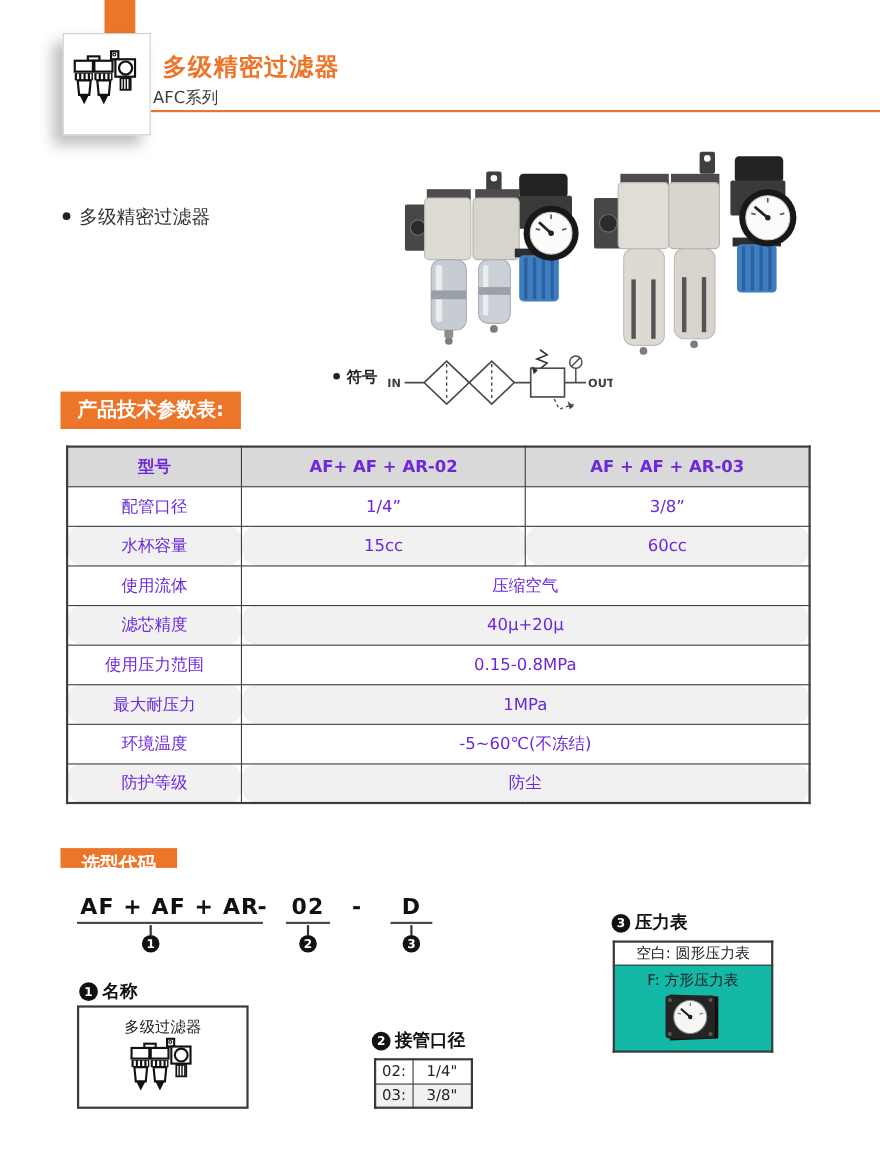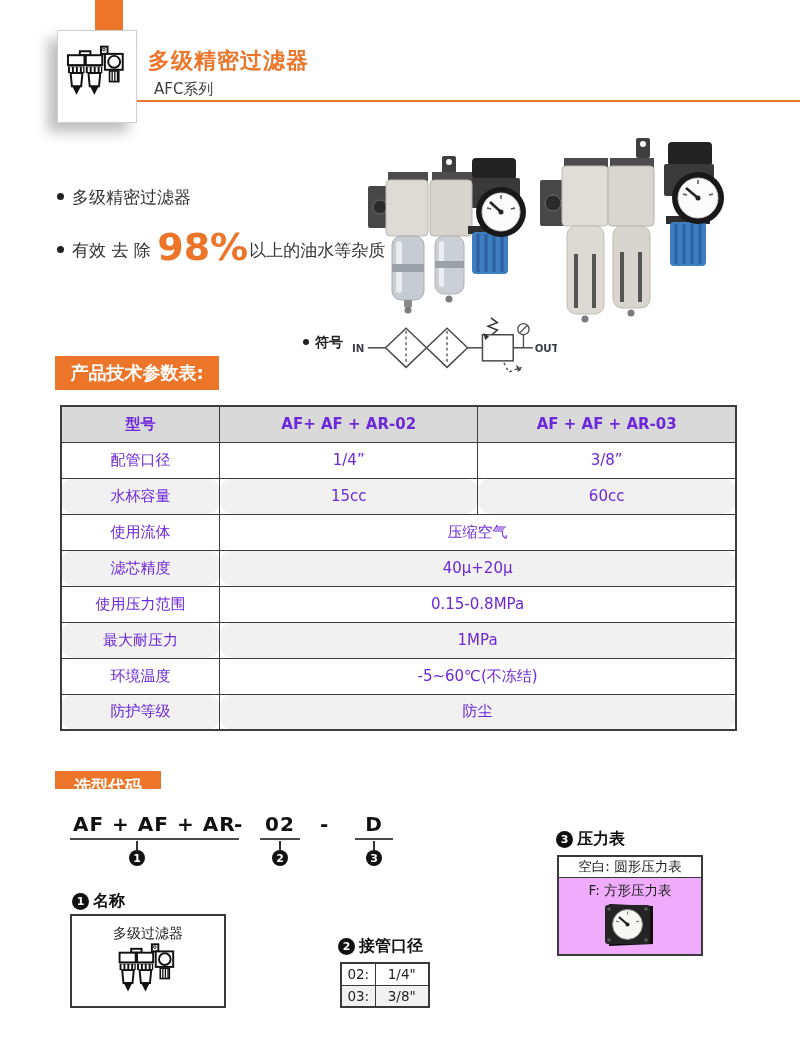--- a/index.html
+++ b/index.html
@@ -6,21 +6,21 @@
   html,body { background:#ffffff; }
   body { font-family:"DejaVu Sans","Liberation Sans",sans-serif; color:#2b2b2b; }
   .page { position:relative; width:800px; height:1050px; margin:0 auto; background:#fff; overflow:hidden; }
 
   
   .orange-tab { position:absolute; left:95px; top:0; width:28px; height:30px; background:var(--accent); }
   .icon-box { position:absolute; left:57px; top:30px; width:80px; height:93px; background:#fff;
               border:1px solid #cfcfcf; box-shadow:-9px 9px 12px rgba(110,110,110,.45);
               display:flex; align-items:center; justify-content:center; z-index:2; }
   .page-title { position:absolute; left:148px; top:46px; font-size:22px; font-weight:bold; color:var(--accent); letter-spacing:1px; }
-  .series { position:absolute; left:154px; top:80px; font-size:15px; color:#3d3d3d; }
+  .series { position:absolute; left:139px; top:80px; font-size:15px; color:#3d3d3d; }
   .header-rule { position:absolute; left:137px; top:100px; width:663px; height:2px; background:var(--accent); }
 
   
   .feature { position:absolute; left:57px; font-size:17px; color:#333; }
   .feature .dot { display:inline-block; width:7px; height:7px; border-radius:50%; background:#222; margin-right:8px; vertical-align:3px; }
   .f1 { top:186px; }
   .f2 { top:228px; }
   .f2 .big { font-size:38px; font-weight:bold; color:var(--accent); line-height:1; vertical-align:-4px; padding:0 1px; }
 
   
@@ -65,21 +65,21 @@
   table.mini td { border:1px solid #3a3a3a; font-size:13.5px; color:#222; text-align:center; padding:0 4px; }
   table.mini { border:2px solid #3a3a3a; }
   table.port { left:340px; top:962px; width:90px; }
   table.port td { height:22px; }
   table.port td.k { width:34px; }
   table.port tr.alt td { background:var(--altrow); }
 
   table.gauge { left:557px; top:855px; width:146px; }
   table.gauge td { height:21px; }
   table.gauge td.img-row { height:auto; padding:2px 0 4px 0; }
-  table.gauge tr.gray td { background:#f0abfc; }
+  table.gauge tr.gray td { background:#14b8a6; }
   table.gauge .cap { display:block; font-size:13.5px; margin:2px 0 1px 0; }
 
   
   .photoA { position:absolute; left:368px; top:148px; }
   .photoB { position:absolute; left:540px; top:136px; }
 </style>
 </head>
 <body>
 
 <div class="page">
@@ -125,23 +125,20 @@
           <line x1="81" y1="40" x2="81" y2="54"></line>
         </g>
     </svg>
   </div>
   <div class="page-title">多级精密过滤器</div>
   <div class="series">AFC系列</div>
   <div class="header-rule"></div>
 
   <div class="feature f1">
     <span class="dot"></span><span>多级精密过滤器</span>
-  </div>
-  <div class="feature f2">
-    <span class="dot"></span><span>有效 去 除 </span><span class="big">98%</span><span>以上的油水等杂质</span>
   </div>
 
   <svg class="photoA" width="162" height="168" viewBox="0 0 162 168">
     <rect x="0" y="38" width="24" height="42" rx="2" fill="#474747"></rect>
     <circle cx="12" cy="59" r="7" fill="#2b2b2b" stroke="#6d6d6d"></circle>
     <rect x="74" y="8" width="14" height="20" rx="2" fill="#3f3f3f"></rect>
     <circle cx="81" cy="14" r="3" fill="#fff"></circle>
     <rect x="104" y="10" width="44" height="22" rx="4" fill="#222"></rect>
     <rect x="100" y="30" width="52" height="30" rx="2" fill="#3a3a3a"></rect>
     <rect x="20" y="24" width="40" height="12" fill="#4c4c4c"></rect>

